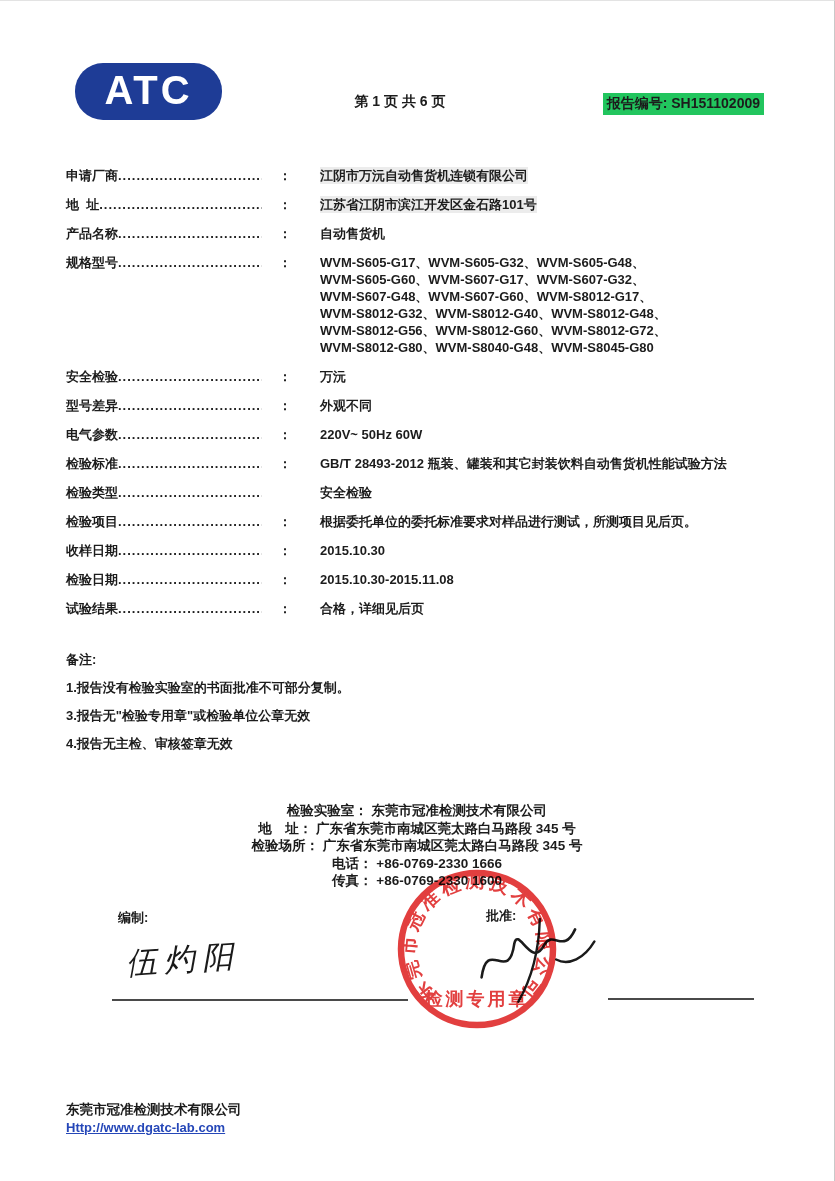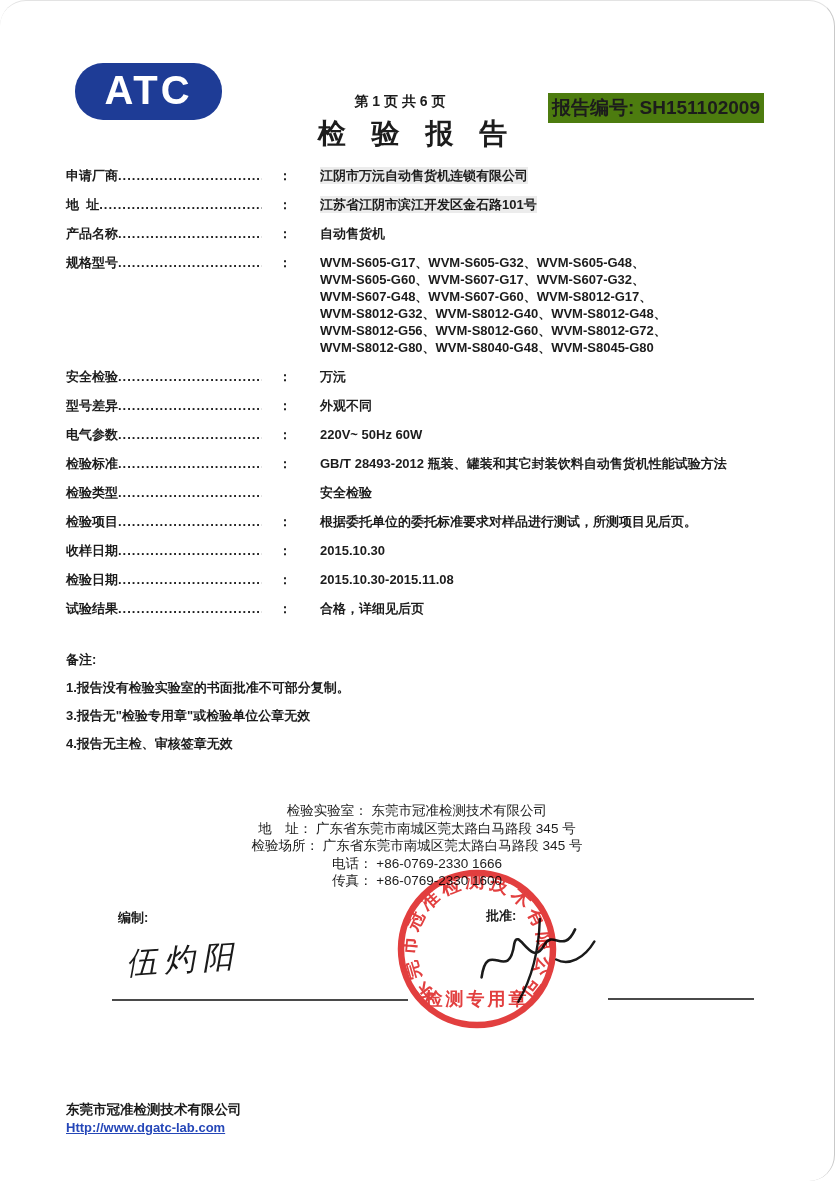--- a/index.html
+++ b/index.html
@@ -1,50 +1,50 @@
 <!DOCTYPE html>
 <html><head>
 <meta charset="utf-8">
 <style>
   html,body{margin:0;padding:0;background:#ffffff;}
   .page{
     position:relative;width:835px;height:1181px;background:#ffffff;overflow:hidden;
     font-family:"Liberation Sans","DejaVu Sans",sans-serif;color:#1c1c1c;
-    border-top:1px solid #e3e3e3;border-right:1px solid #c9c9c9;box-sizing:border-box;border-radius:26px;
+    border-top:1px solid #e3e3e3;border-right:1px solid #c9c9c9;box-sizing:border-box;
   }
   
   .logo{position:absolute;left:75px;top:62px;width:147px;height:57px;background:#1e3c96;
     border-radius:28px;display:flex;align-items:center;justify-content:center;}
   .logo span{color:#ffffff;font-weight:bold;font-size:40px;letter-spacing:3px;
     font-family:"Liberation Sans",sans-serif;transform:translateY(-1px);}
   .page-info{position:absolute;left:290px;top:92px;width:220px;text-align:center;
     font-size:14px;font-weight:bold;}
-  .report-no{position:absolute;right:70px;top:92px;font-size:19px;font-weight:bold;
-    background:#4d7c0f;padding:2px 4px;}
+  .report-no{position:absolute;right:70px;top:92px;font-size:14px;font-weight:bold;
+    background:#22c55e;padding:2px 4px;}
   .title{position:absolute;left:0;top:114px;width:100%;text-align:center;margin:0;
     font-size:28px;font-weight:bold;letter-spacing:9px;}
   
   .fields{position:absolute;left:66px;top:166px;width:706px;}
   .frow{display:flex;margin-bottom:11px;font-size:13px;line-height:18px;}
   .fl{width:196px;display:flex;font-weight:bold;flex:none;}
   .lt{white-space:pre;}
   .leader{flex:1;overflow:hidden;white-space:nowrap;}
   .leader::after{content:"..........................................................................";
     font-weight:bold;letter-spacing:1px;}
   .fc{width:46px;flex:none;text-align:center;font-weight:bold;}
   .fv{flex:1;margin-left:12px;}
   .fvt{font-weight:bold;white-space:pre-line;line-height:17px;display:inline-block;}
   .hl .fvt{background:#ececec;}
   
   .notes{position:absolute;left:66px;top:650px;width:700px;font-size:13px;}
   .notes-title{font-weight:bold;margin-bottom:10px;}
   .note-item{font-weight:bold;margin-bottom:10px;line-height:18px;}
   
   .lab{position:absolute;left:0;top:801px;width:100%;text-align:center;}
-  .lab-line{font-size:13.5px;font-weight:normal;line-height:17.5px;}
+  .lab-line{font-size:13.5px;font-weight:bold;line-height:17.5px;}
   
   .prepared-label{position:absolute;left:118px;top:908px;font-size:13px;font-weight:bold;}
   .approved-label{position:absolute;left:486px;top:906px;font-size:13px;font-weight:bold;}
   .prepared-sig{position:absolute;left:126px;top:938px;font-size:31px;color:#1a1a1a;
     font-family:"Liberation Serif","DejaVu Serif",serif;font-style:italic;
     letter-spacing:7px;transform:rotate(-4deg);}
   .sig-line{position:absolute;border-top:2px solid #4a4a4a;height:0;}
   .sig-line.left{left:112px;top:998px;width:296px;}
   .sig-line.right{left:608px;top:997px;width:146px;}
   .approved-sig{position:absolute;left:472px;top:908px;width:140px;height:100px;
@@ -64,21 +64,20 @@
 </head>
 <body>
 
 <div class="page">
 
   <div class="logo">
     <span>ATC</span>
   </div>
   <div class="page-info">第 1 页 共 6 页</div>
   <div class="report-no">报告编号: SH151102009</div>
-  <h1 class="title">检 验 报 告</h1>
 
   <div class="fields" id="fields">
       <div class="frow">
         <div class="fl">
           <span class="lt">申请厂商</span>
           <span class="leader"></span>
         </div>
         <div class="fc">：</div>
         <div class="fv hl"><span class="fvt">江阴市万沅自动售货机连锁有限公司</span></div>
       </div>

